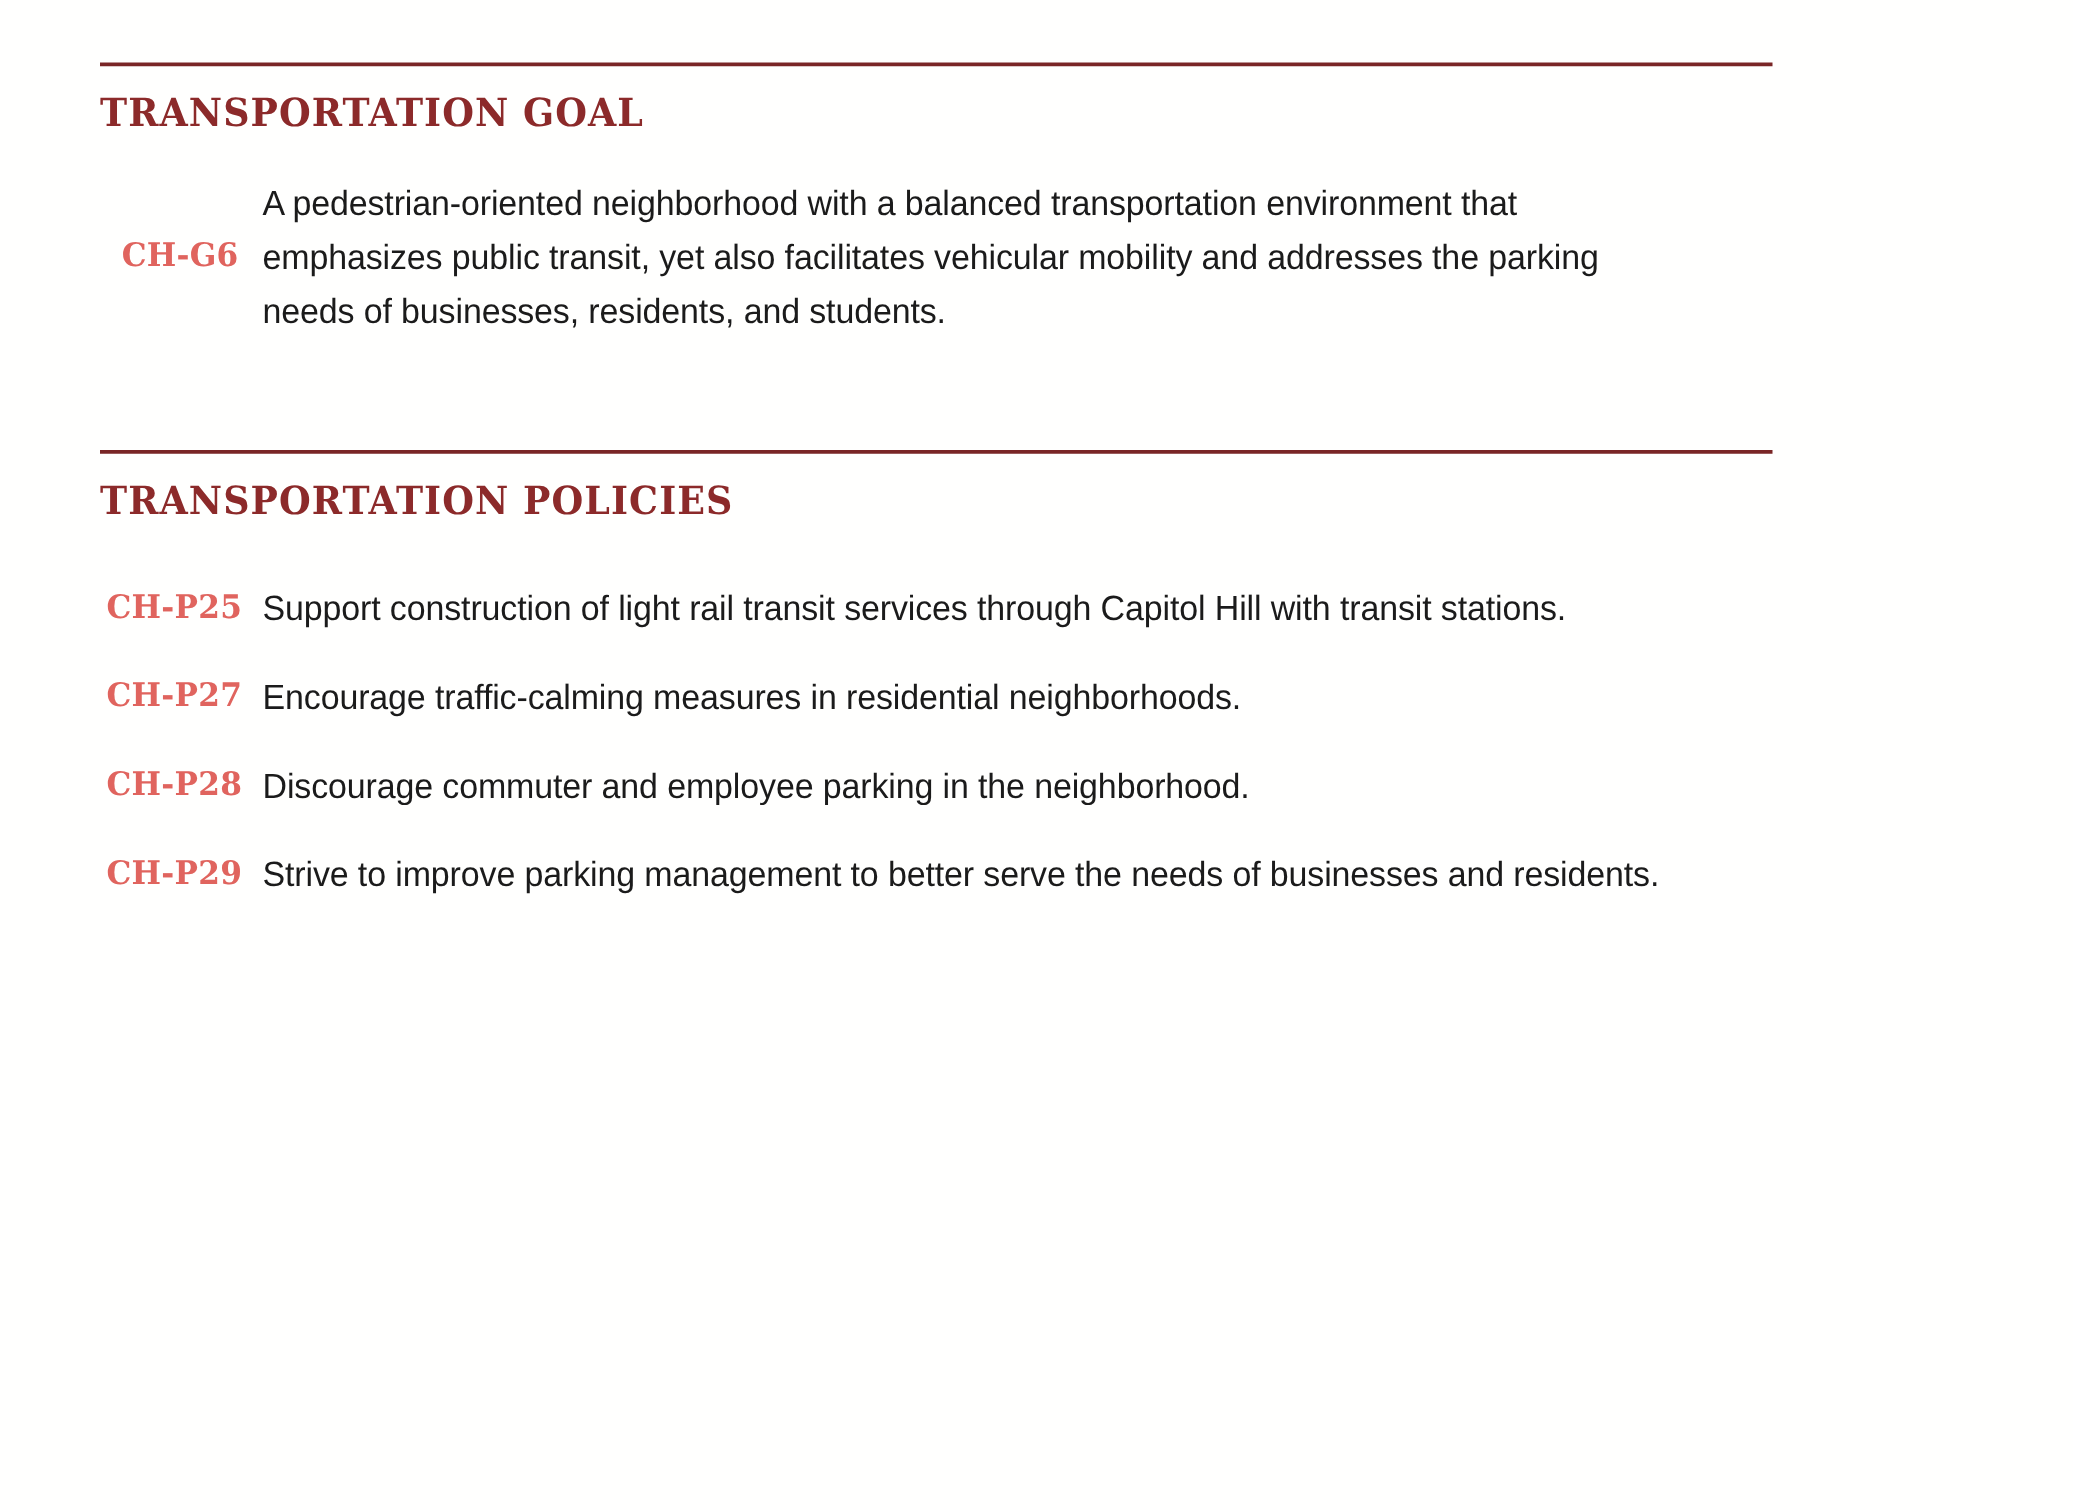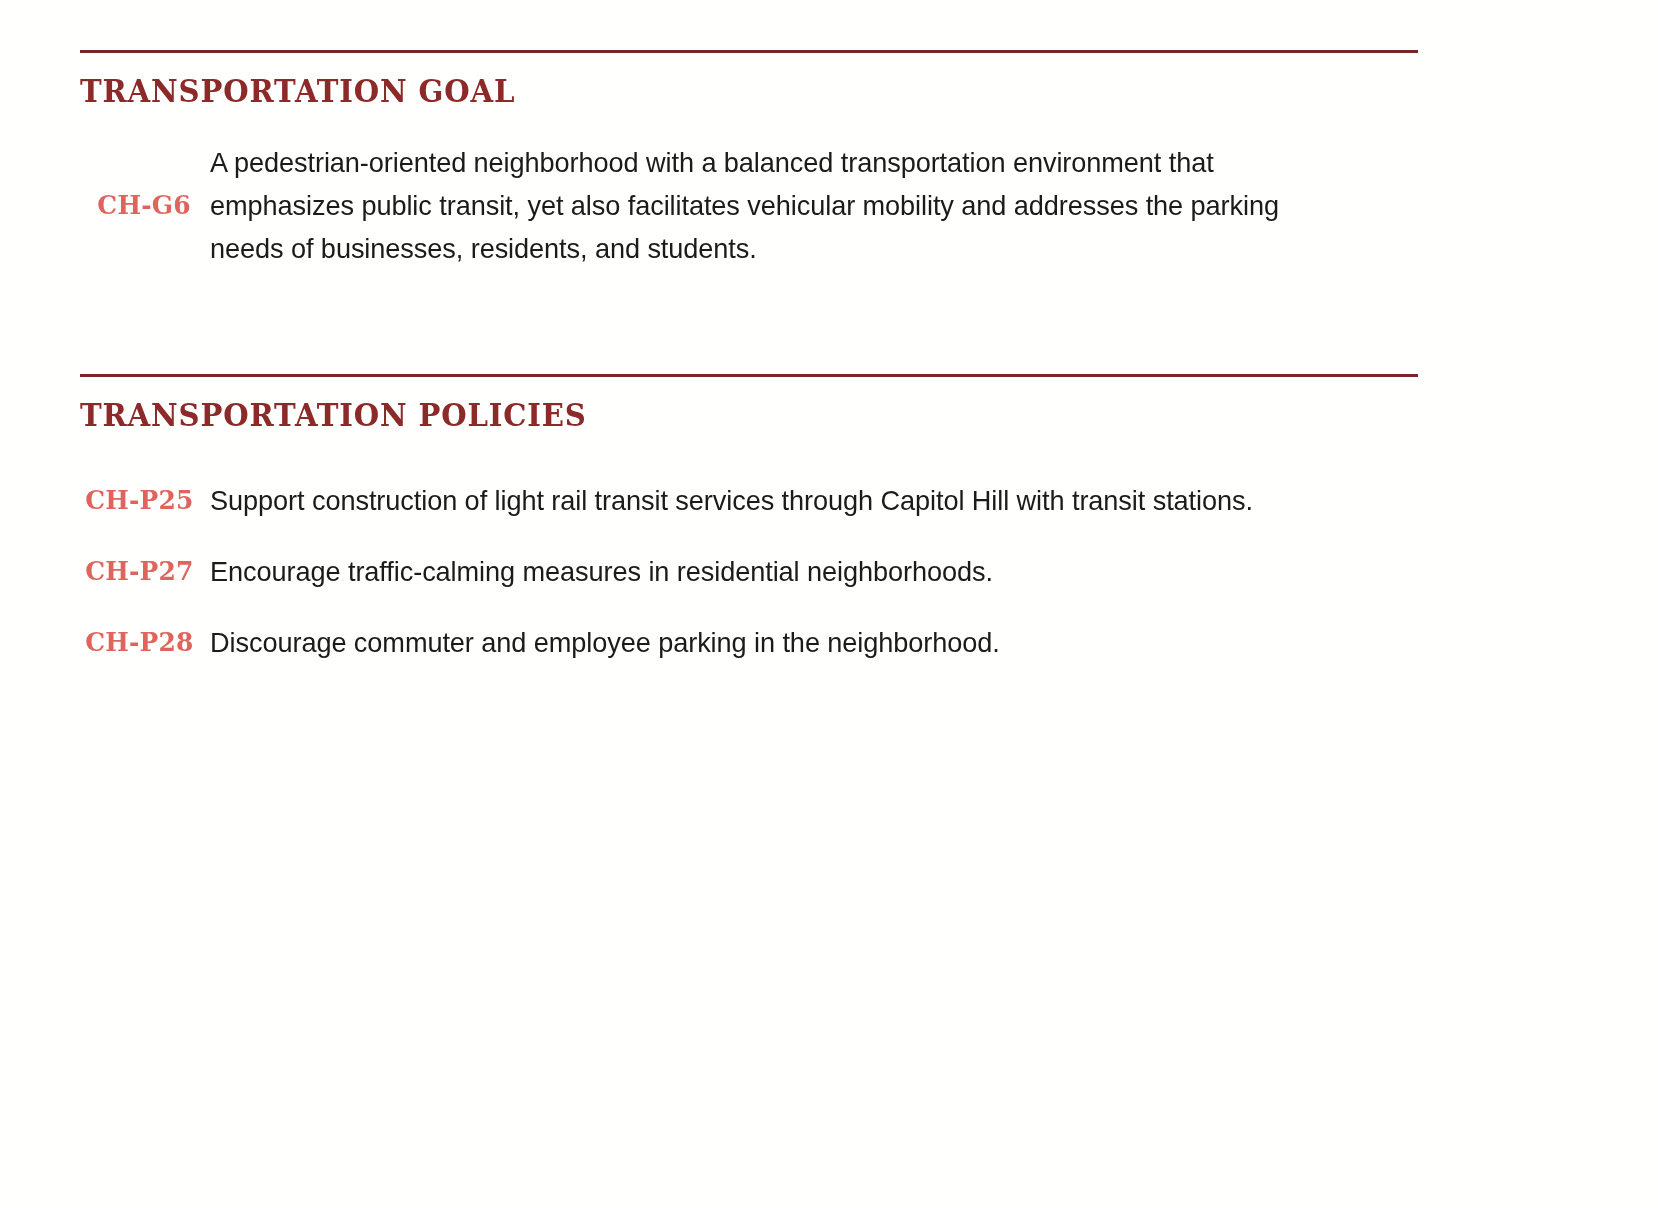--- a/index.html
+++ b/index.html
@@ -22,21 +22,21 @@
     box-sizing: border-box;
   }
 
   
   .section {
     position: absolute;
     left: 80px;
     width: 1338px;
   }
   #section-goal     { top: 50px; }
-  #section-policies { top: 374px; }
+  #section-policies { top: 360px; }
 
   .section-rule {
     width: 1338px;
     height: 3px;
     background: #7a2626;
     margin: 0;
   }
 
   .section-heading {
     font-family: "DejaVu Serif", "Liberation Serif", serif;
@@ -129,18 +129,22 @@
       <div class="entry">
         <div class="entry-label">CH-P27</div>
         <div class="entry-text">Encourage traffic-calming measures in residential neighborhoods.</div>
       </div>
 
       <div class="entry">
         <div class="entry-label">CH-P28</div>
         <div class="entry-text">Discourage commuter and employee parking in the neighborhood.</div>
       </div>
 
+      <div class="entry">
+        <div class="entry-label">CH-P29</div>
+        <div class="entry-text">Strive to improve parking management to better serve the needs of businesses and residents.</div>
+      </div>
 
 
     </div>
   </section>
 
 </div>
 
 </body></html>

